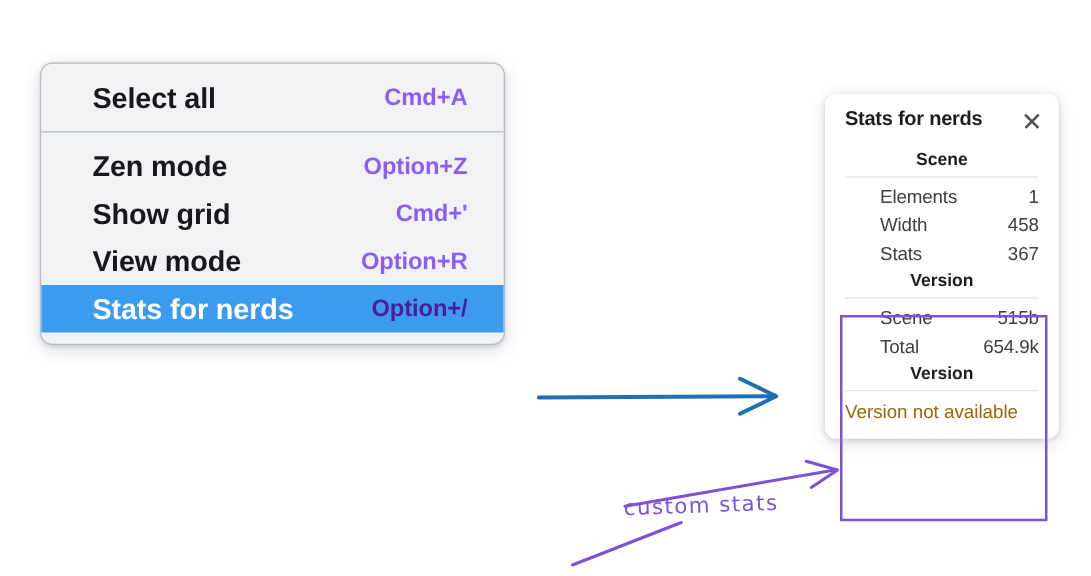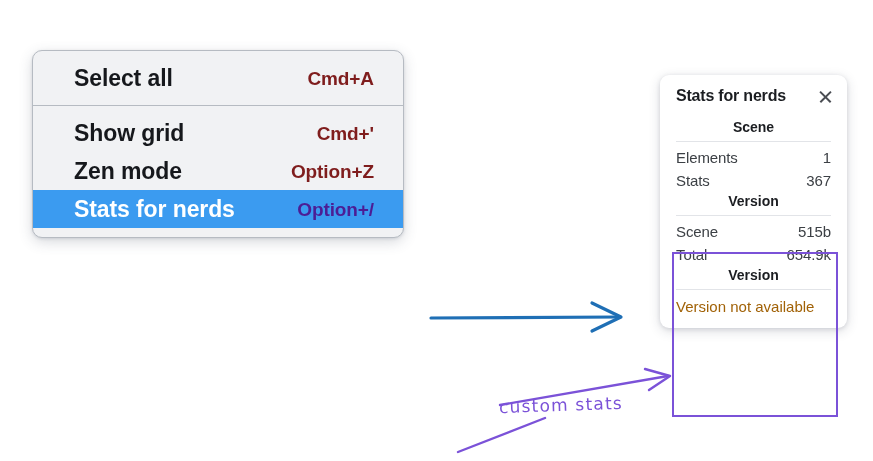--- a/index.html
+++ b/index.html
@@ -48,21 +48,21 @@
     font-weight: bold;
   }
   .menu-item .label {
     font-size: 23px;
     color: #16181c;
     letter-spacing: -0.1px;
     line-height: 1;
   }
   .menu-item .shortcut {
     font-size: 19px;
-    color: #7f1d1d;
+    color: #8b5cf6;
     line-height: 1;
     letter-spacing: -0.1px;
   }
   .menu-item.selected {
     background: #3b9bf0;
   }
   .menu-item.selected .label { color: #ffffff; }
   .menu-item.selected .shortcut { color: #4c1d95; }
 
   
@@ -121,20 +121,21 @@
     background: #e2e4e8;
     margin: 0 7px 4px 7px;
   }
   .stat-row {
     display: flex;
     justify-content: space-between;
     align-items: baseline;
     padding: 3px 7px 3px 7px;
     font-size: 15px;
     color: #3c4045;
+    margin-left: 28px;
   }
   .stat-row .k { letter-spacing: -0.1px; }
   .stat-row .v { letter-spacing: -0.1px; }
   .single-row {
     padding: 4px 7px 1px 7px;
     font-size: 15px;
     color: #a16207;
   }
 
   
@@ -177,26 +178,30 @@
     <div class="menu-item">
       <span class="label">Select all</span>
       <span class="shortcut">Cmd+A</span>
     </div>
   </div>
 
   <div class="menu-sep"></div>
 
   <div class="menu-group">
     <div class="menu-item">
+      <span class="label">Zen mode</span>
+      <span class="shortcut">Option+Z</span>
+    </div>
+    <div class="menu-item">
       <span class="label">Show grid</span>
       <span class="shortcut">Cmd+'</span>
     </div>
     <div class="menu-item">
-      <span class="label">Zen mode</span>
-      <span class="shortcut">Option+Z</span>
+      <span class="label">View mode</span>
+      <span class="shortcut">Option+R</span>
     </div>
     <div class="menu-item selected">
       <span class="label">Stats for nerds</span>
       <span class="shortcut">Option+/</span>
     </div>
   </div>
 
 </div>
 
 <div class="stats-panel">
@@ -205,20 +210,24 @@
     <span class="stats-title">Stats for nerds</span>
     <span class="close-icon"></span>
   </div>
 
   <div class="section">
     <div class="section-head">Scene</div>
     <div class="divider"></div>
     <div class="stat-row">
       <span class="k">Elements</span>
       <span class="v">1</span>
+    </div>
+    <div class="stat-row">
+      <span class="k">Width</span>
+      <span class="v">458</span>
     </div>
     <div class="stat-row">
       <span class="k">Stats</span>
       <span class="v">367</span>
     </div>
   </div>
 
   <div class="section">
     <div class="section-head">Version</div>
     <div class="divider"></div>

